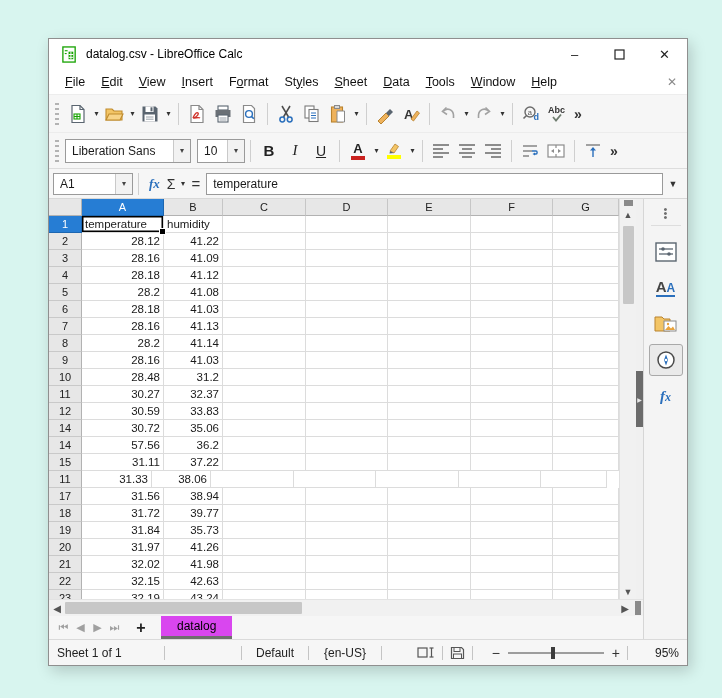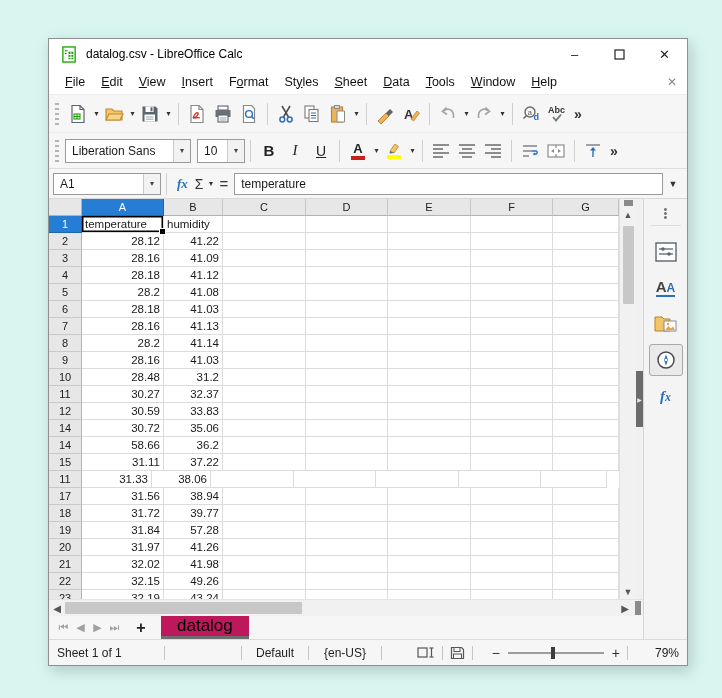--- a/index.html
+++ b/index.html
@@ -39,21 +39,21 @@
   .glyph-i { font-style:italic; font-family:"Liberation Serif",serif; font-size:15px; color:#222; }
   .glyph-u { text-decoration:underline; font-size:14px; color:#222; }
   .fontcolor { display:flex; flex-direction:column; align-items:center; line-height:1; }
   .fontcolor .a { font-size:13px; font-weight:bold; color:#222; }
   .cbar { width:14px; height:4px; margin-top:1px; }
   .alico { display:flex; flex-direction:column; gap:2px; }
   .alico i { display:block; height:2px; background:#8c8c8c; }
 
   
   .formulabar { height:30px; display:flex; align-items:center; background:#f6f6f6; padding:0 4px; border-bottom:1px solid #d8d8d8; }
-  .namebox { width:108px; height:22px; }
+  .namebox { width:80px; height:22px; }
   .fsym { font-size:13px; color:#2a6fbc; font-style:italic; font-family:"Liberation Serif",serif; font-weight:bold; padding:0 5px; }
   .sigma { font-size:14px; color:#333; padding:0 2px; }
   .equals { font-size:15px; color:#333; padding:0 6px 0 4px; }
   .inputline { flex:1; height:22px; background:#fff; border:1px solid #9a9a9a; display:flex; align-items:center; font-size:12px; padding:0 6px; }
   .fx-dd { width:20px; text-align:center; font-size:9px; color:#333; }
 
   
   .main { flex:1; display:flex; min-height:0; }
   .left-col { width:594px; display:flex; flex-direction:column; }
   .grid-zone { height:400px; display:flex; }
@@ -81,21 +81,21 @@
   .hscroll { height:18px; background:#f1f1f1; display:flex; align-items:center; border-top:1px solid #e3e3e3; }
   .hbtn { width:16px; text-align:center; font-size:10px; color:#555; }
   .hthumb { width:237px; height:12px; background:#c7c7c7; border-radius:1px; }
   .hfill { flex:1; }
   .hsplit { width:6px; height:14px; background:#8a8a8a; margin:0 2px; }
 
   
   .sheetbar { height:24px; display:flex; align-items:center; background:#f6f6f6; padding-left:6px; }
   .navbtn { width:17px; text-align:center; font-size:11px; color:#a0a0a0; }
   .addsheet { width:24px; text-align:center; font-size:16px; font-weight:bold; color:#222; margin:0 8px 0 6px; }
-  .sheettab { height:100%; display:flex; align-items:center; padding:0 16px; font-size:17px; color:#000; border-bottom:3px solid #6e6e6e; background:#be185d; }
+  .sheettab { height:100%; display:flex; align-items:center; padding:0 16px; font-size:12px; color:#000; border-bottom:3px solid #6e6e6e; background:#d946ef; }
 
   
   .statusbar { height:26px; background:#f6f6f6; border-top:1px solid #dadada; display:flex; align-items:center; font-size:12px; color:#222; padding:0 8px; flex:0 0 auto; }
   .ssep { width:1px; height:14px; background:#c4c4c4; margin:0 7px; }
   .zoomtrack { width:96px; height:2px; background:#9d9d9d; position:relative; margin:0 8px; }
   .zoomthumb { position:absolute; left:45%; top:-5px; width:4px; height:12px; background:#3c3c3c; }
   .zsign { font-size:14px; color:#333; }
   .zoomval { width:44px; text-align:right; }
 
   
@@ -554,21 +554,21 @@
                 <div class="cell num" style="width: 82px;">30.72</div>
                 <div class="cell num" style="width: 59px;">35.06</div>
                 <div class="cell num" style="width: 83px;"></div>
                 <div class="cell num" style="width: 82px;"></div>
                 <div class="cell num" style="width: 83px;"></div>
                 <div class="cell num" style="width: 82px;"></div>
                 <div class="cell num" style="width: 66px;"></div>
               </div>
               <div class="grow">
                 <div class="rowh">14</div>
-                <div class="cell num" style="width: 82px;">58.66</div>
+                <div class="cell num" style="width: 82px;">57.56</div>
                 <div class="cell num" style="width: 59px;">36.2</div>
                 <div class="cell num" style="width: 83px;"></div>
                 <div class="cell num" style="width: 82px;"></div>
                 <div class="cell num" style="width: 83px;"></div>
                 <div class="cell num" style="width: 82px;"></div>
                 <div class="cell num" style="width: 66px;"></div>
               </div>
               <div class="grow">
                 <div class="rowh">15</div>
                 <div class="cell num" style="width: 82px;">31.11</div>
@@ -605,21 +605,21 @@
                 <div class="cell num" style="width: 59px;">39.77</div>
                 <div class="cell num" style="width: 83px;"></div>
                 <div class="cell num" style="width: 82px;"></div>
                 <div class="cell num" style="width: 83px;"></div>
                 <div class="cell num" style="width: 82px;"></div>
                 <div class="cell num" style="width: 66px;"></div>
               </div>
               <div class="grow">
                 <div class="rowh">19</div>
                 <div class="cell num" style="width: 82px;">31.84</div>
-                <div class="cell num" style="width: 59px;">57.28</div>
+                <div class="cell num" style="width: 59px;">35.73</div>
                 <div class="cell num" style="width: 83px;"></div>
                 <div class="cell num" style="width: 82px;"></div>
                 <div class="cell num" style="width: 83px;"></div>
                 <div class="cell num" style="width: 82px;"></div>
                 <div class="cell num" style="width: 66px;"></div>
               </div>
               <div class="grow">
                 <div class="rowh">20</div>
                 <div class="cell num" style="width: 82px;">31.97</div>
                 <div class="cell num" style="width: 59px;">41.26</div>
@@ -635,21 +635,21 @@
                 <div class="cell num" style="width: 59px;">41.98</div>
                 <div class="cell num" style="width: 83px;"></div>
                 <div class="cell num" style="width: 82px;"></div>
                 <div class="cell num" style="width: 83px;"></div>
                 <div class="cell num" style="width: 82px;"></div>
                 <div class="cell num" style="width: 66px;"></div>
               </div>
               <div class="grow">
                 <div class="rowh">22</div>
                 <div class="cell num" style="width: 82px;">32.15</div>
-                <div class="cell num" style="width: 59px;">49.26</div>
+                <div class="cell num" style="width: 59px;">42.63</div>
                 <div class="cell num" style="width: 83px;"></div>
                 <div class="cell num" style="width: 82px;"></div>
                 <div class="cell num" style="width: 83px;"></div>
                 <div class="cell num" style="width: 82px;"></div>
                 <div class="cell num" style="width: 66px;"></div>
               </div>
               <div class="grow">
                 <div class="rowh">23</div>
                 <div class="cell num" style="width: 82px;">32.19</div>
                 <div class="cell num" style="width: 59px;">43.24</div>
@@ -762,16 +762,16 @@
       <rect x="3.5" y="8" width="8" height="4.5" fill="none" stroke="#555" stroke-width="1"></rect>
     </svg>
     <div class="ssep"></div>
     <span style="width:12px;"></span>
     <span class="zsign">−</span>
     <div class="zoomtrack">
       <div class="zoomthumb"></div>
     </div>
     <span class="zsign">+</span>
     <div class="ssep"></div>
-    <span class="zoomval">79%</span>
+    <span class="zoomval">95%</span>
   </div>
 
 </div>
 
 </body></html>

